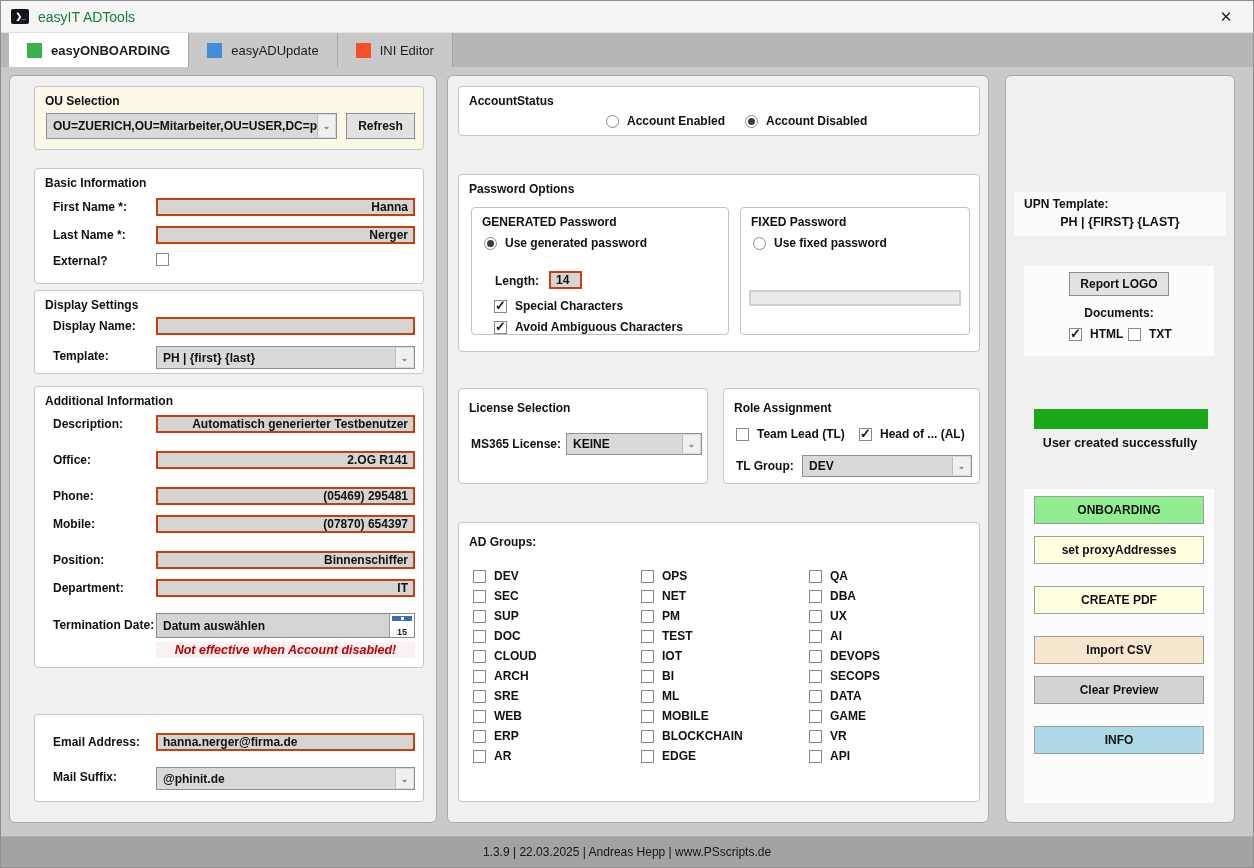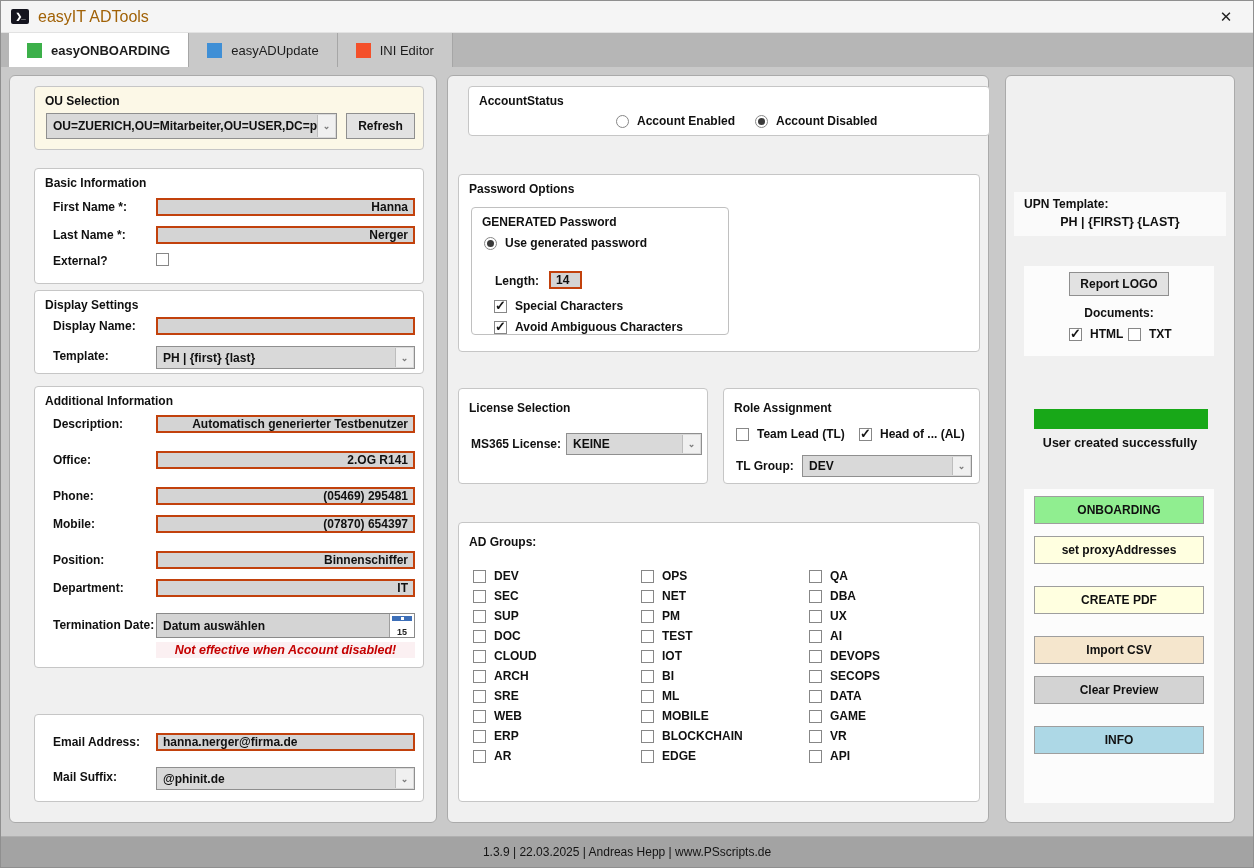--- a/index.html
+++ b/index.html
@@ -3,21 +3,21 @@
 <meta charset="utf-8">
 <style>
   html,body{margin:0;padding:0;background:#9a9a9a;}
   .window{position:relative;width:1254px;height:868px;background:#c9c9c9;
     font-family:"Liberation Sans",sans-serif;border:1px solid #8f8f8f;box-sizing:border-box;overflow:hidden;}
   
   .titlebar{position:absolute;top:0;left:0;right:0;height:32px;background:#f5f5f5;
     border-bottom:1px solid #e2e2e2;display:flex;align-items:center;padding:0 10px;gap:9px;box-sizing:border-box;}
   .app-icon{width:18px;height:15px;background:#14141e;color:#fff;font-size:8px;font-weight:bold;
     display:flex;align-items:center;justify-content:center;border-radius:2px;letter-spacing:-1px;}
-  .title{font-size:16px;color:#a16207;}
+  .title{font-size:14px;color:#15803d;}
   .closex{margin-left:auto;font-size:15px;color:#222;width:34px;text-align:center;}
   
   .tabstrip{position:absolute;top:32px;left:0;right:0;height:34px;background:#b6b6b6;
     display:flex;align-items:stretch;padding-left:8px;}
   .tab{display:flex;align-items:center;gap:9px;padding:0 18px;background:#c9c9c9;
     border-right:1px solid #a6a6a6;font-size:13px;color:#1c1c1c;}
   .tab.active{background:#fff;font-weight:bold;}
   .tab .sq{width:15px;height:15px;display:inline-block;flex:none;}
   
   .panel{position:absolute;top:74px;height:748px;background:#f0f0f0;border:1px solid #aaa;
@@ -174,21 +174,21 @@
       <span class="lbl" style="left:18px;top:55px;">Mail Suffix:</span>
       <div class="combo" style="left:121px;top:52px;width:259px;height:23px;">
         <span>@phinit.de</span>
         <span class="arrow">⌄</span>
       </div>
     </div>
   </div>
 
   <div class="panel" id="middle-panel">
 
-    <div class="gbox" style="left:20px;top:10px;width:522px;height:50px;padding-left:12px;">
+    <div class="gbox" style="left:10px;top:10px;width:522px;height:50px;padding-left:12px;">
       <div class="gtitle">AccountStatus</div>
       <label class="radio" style="left:147px;top:27px;">
         <span class="circ"></span>
         <span>Account Enabled</span>
       </label>
       <label class="radio checked" style="left:286px;top:27px;">
         <span class="circ"></span>
         <span>Account Disabled</span>
       </label>
     </div>
@@ -207,20 +207,28 @@
         <label class="chk checked" style="left:22px;top:91px;">
           <span class="box"></span>
           <span>Special Characters</span>
         </label>
         <label class="chk checked" style="left:22px;top:112px;">
           <span class="box"></span>
           <span>Avoid Ambiguous Characters</span>
         </label>
       </div>
 
+      <div class="gbox" style="left:281px;top:32px;width:230px;height:128px;border-color:#c0c0c0;">
+        <div class="gtitle">FIXED Password</div>
+        <label class="radio" style="left:12px;top:28px;">
+          <span class="circ"></span>
+          <span>Use fixed password</span>
+        </label>
+        <div class="field disabled" style="left:8px;top:82px;width:212px;height:16px;"></div>
+      </div>
     </div>
 
     <div class="gbox" style="left:10px;top:312px;width:250px;height:96px;">
       <div class="gtitle" style="top:12px;">License Selection</div>
       <span class="lbl" style="left:12px;top:48px;">MS365 License:</span>
       <div class="combo" style="left:107px;top:44px;width:136px;height:22px;">
         <span>KEINE</span>
         <span class="arrow">⌄</span>
       </div>
     </div>

